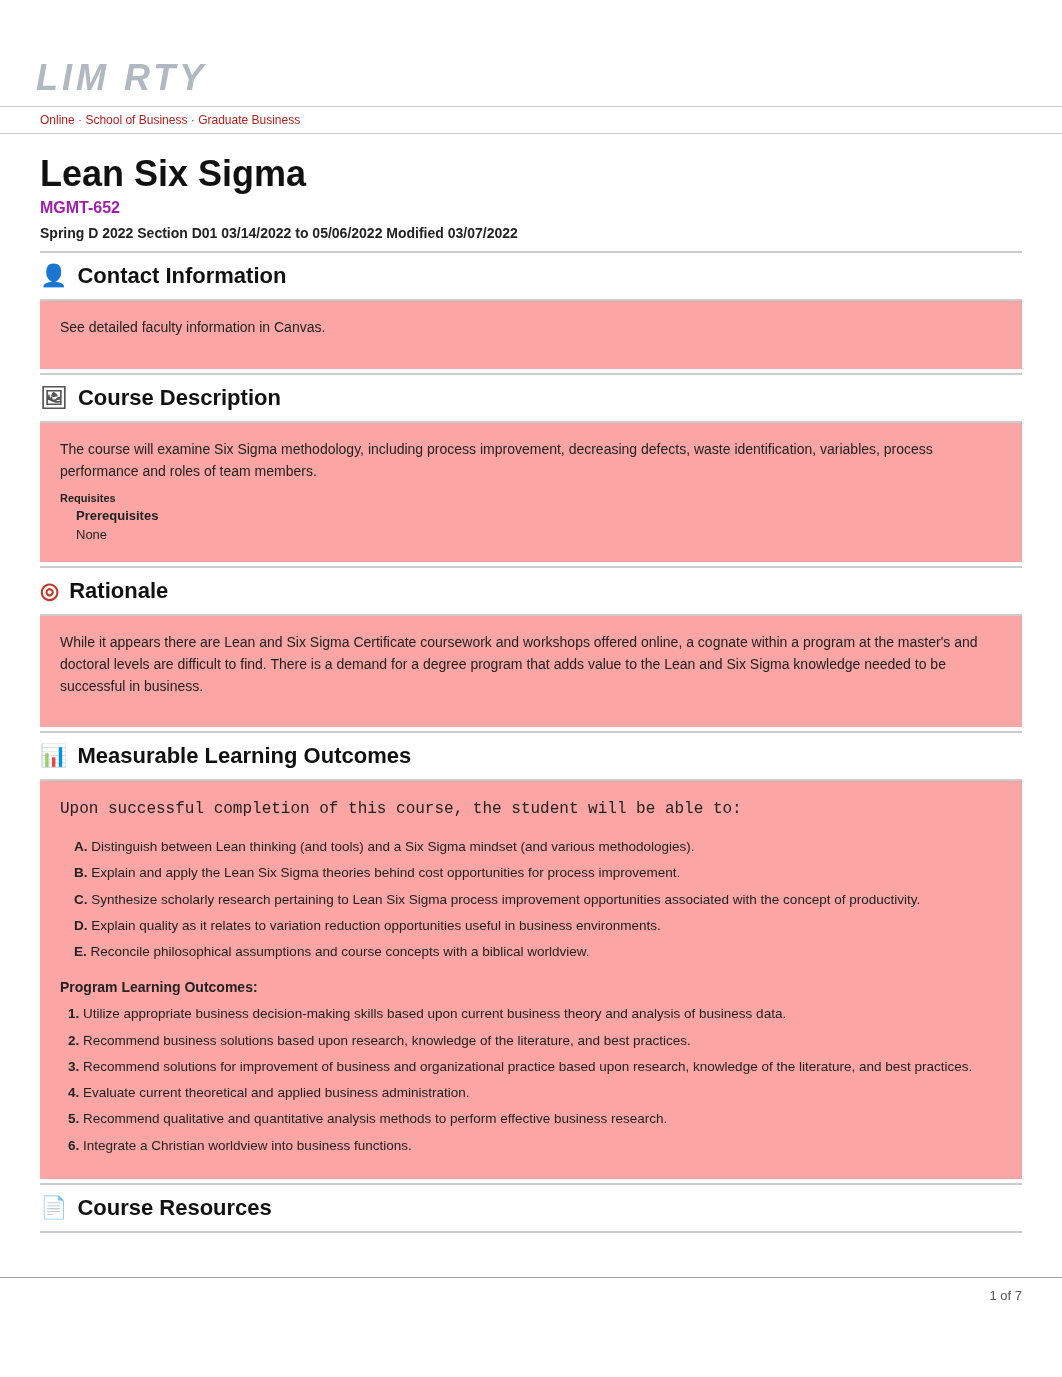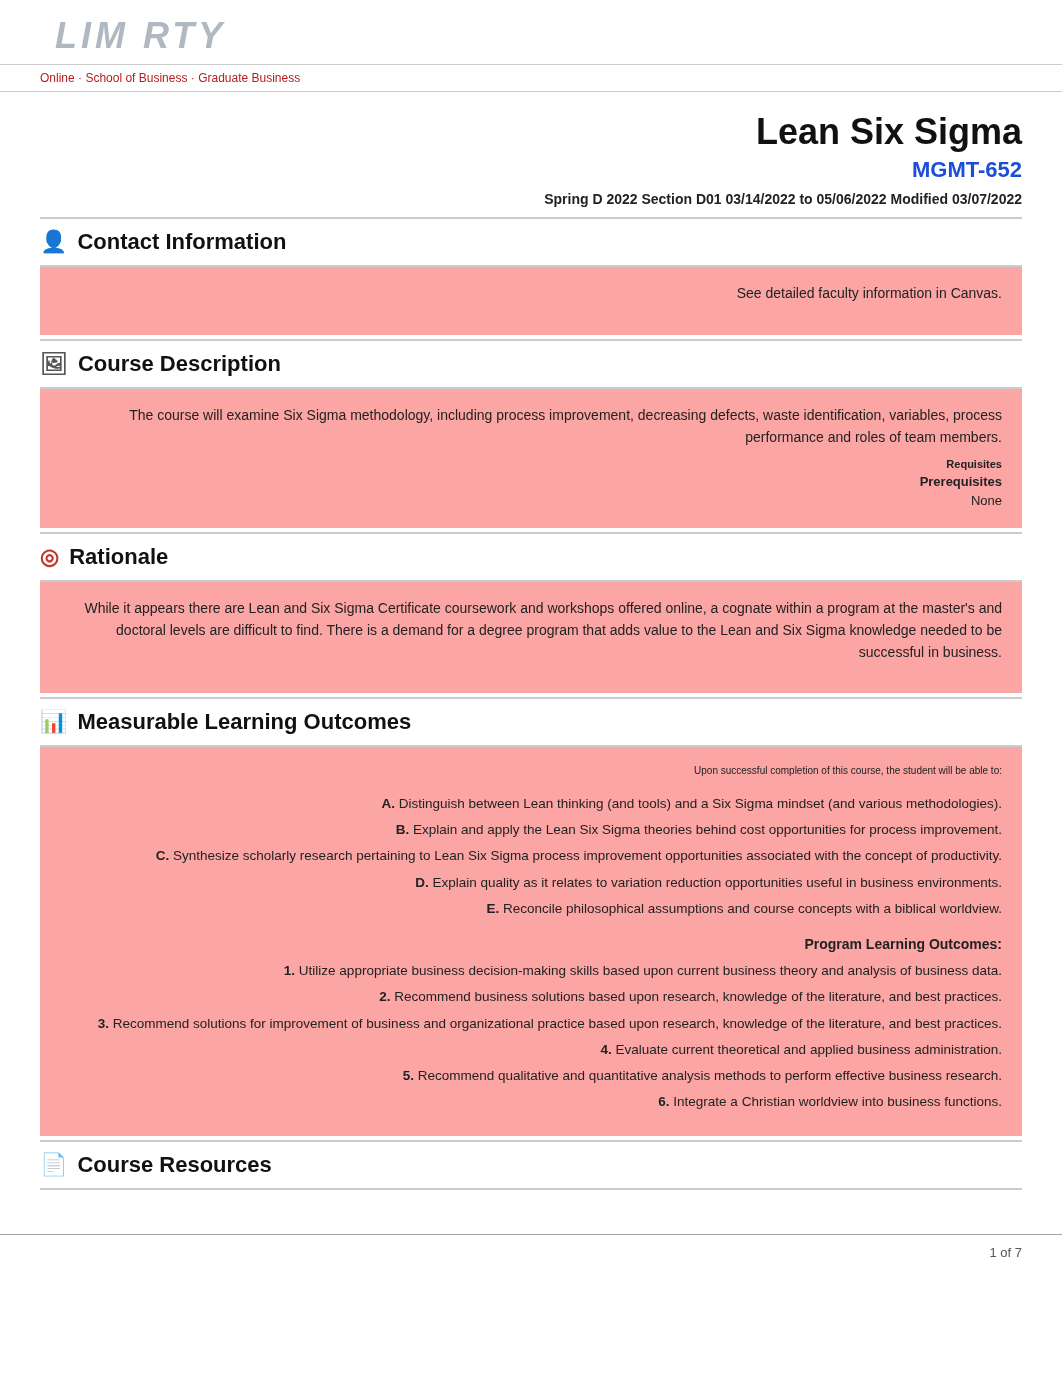--- a/index.html
+++ b/index.html
@@ -6,56 +6,56 @@
     body {
       font-family: Arial, Helvetica, sans-serif;
       background: #fff;
       color: #222;
       font-size: 14px;
       width: 1062px;
       min-height: 1377px;
     }
 
     .logo-area {
-      padding: 18px 40px 10px 55px;
+      padding: 18px 40px 10px 36px;
+      margin-top: 42px;
     }
     .logo-text {
       font-size: 36px;
       font-weight: 900;
       color: #b0b8c1;
       letter-spacing: 4px;
       font-style: italic;
       line-height: 1;
     }
 
     .breadcrumb-bar {
       border-top: 1px solid #ccc;
       border-bottom: 1px solid #ccc;
       padding: 6px 40px;
       font-size: 12px;
       color: #b91c1c;
     }
 
     .main-content {
       padding: 18px 40px 40px 40px;
-      text-align: right;
     }
 
     .course-title {
       font-size: 36px;
       font-weight: 700;
       color: #111;
       margin-bottom: 4px;
       line-height: 1.2;
     }
 
     .course-code {
-      font-size: 22px;
-      font-weight: 700;
-      color: #1d4ed8;
+      font-size: 16px;
+      font-weight: 700;
+      color: #a21caf;
       margin-bottom: 8px;
     }
 
     .course-meta {
       font-size: 14px;
       font-weight: 700;
       color: #222;
       margin-bottom: 10px;
     }
 
@@ -134,23 +134,24 @@
     .program-list li {
       padding: 3px 0 3px 8px;
       line-height: 1.5;
       font-size: 13.5px;
     }
     .program-list li span.num {
       font-weight: 700;
     }
 
     .intro-text {
-      font-size: 10px;
+      font-size: 16px;
       margin-bottom: 10px;
       line-height: 1.5;
+      font-family: Liberation Mono, monospace;
     }
 
     
     .page-number {
       text-align: right;
       padding: 10px 40px;
       font-size: 13px;
       color: #555;
       border-top: 1px solid #a3a3a3;
     }

